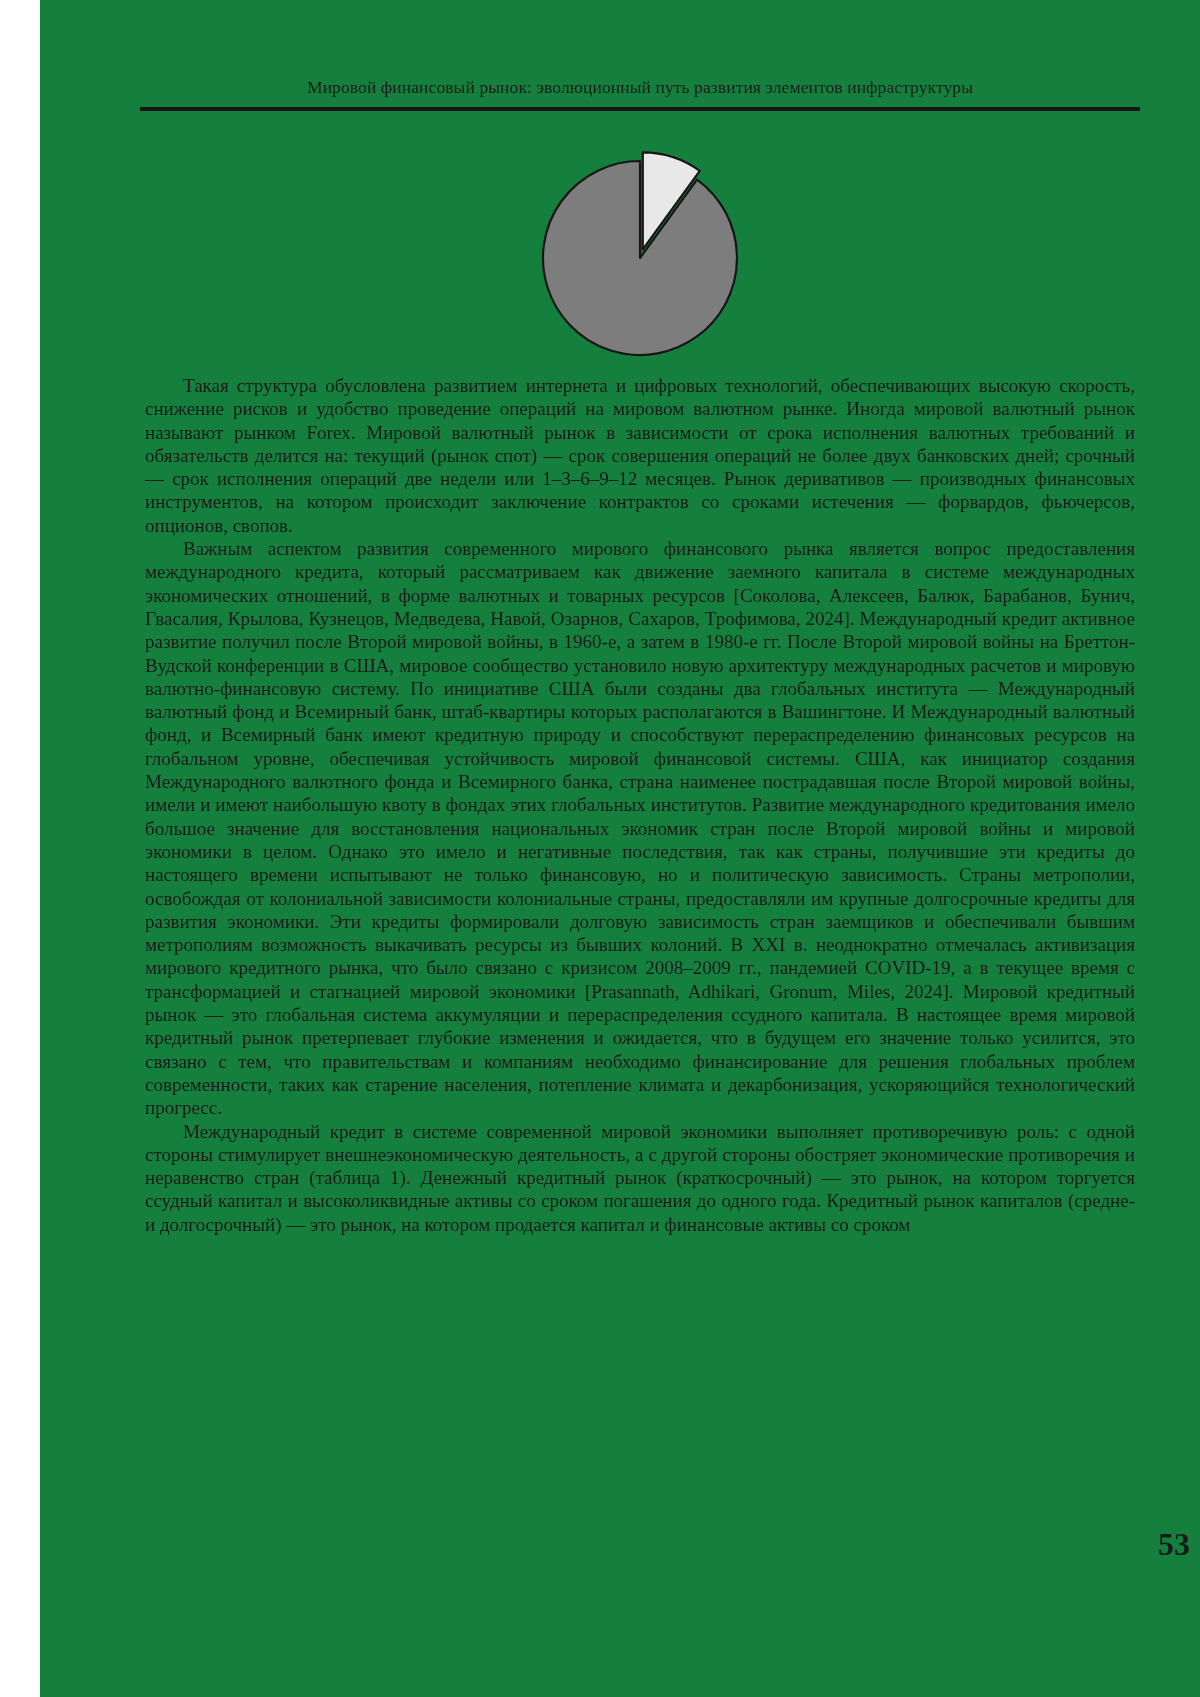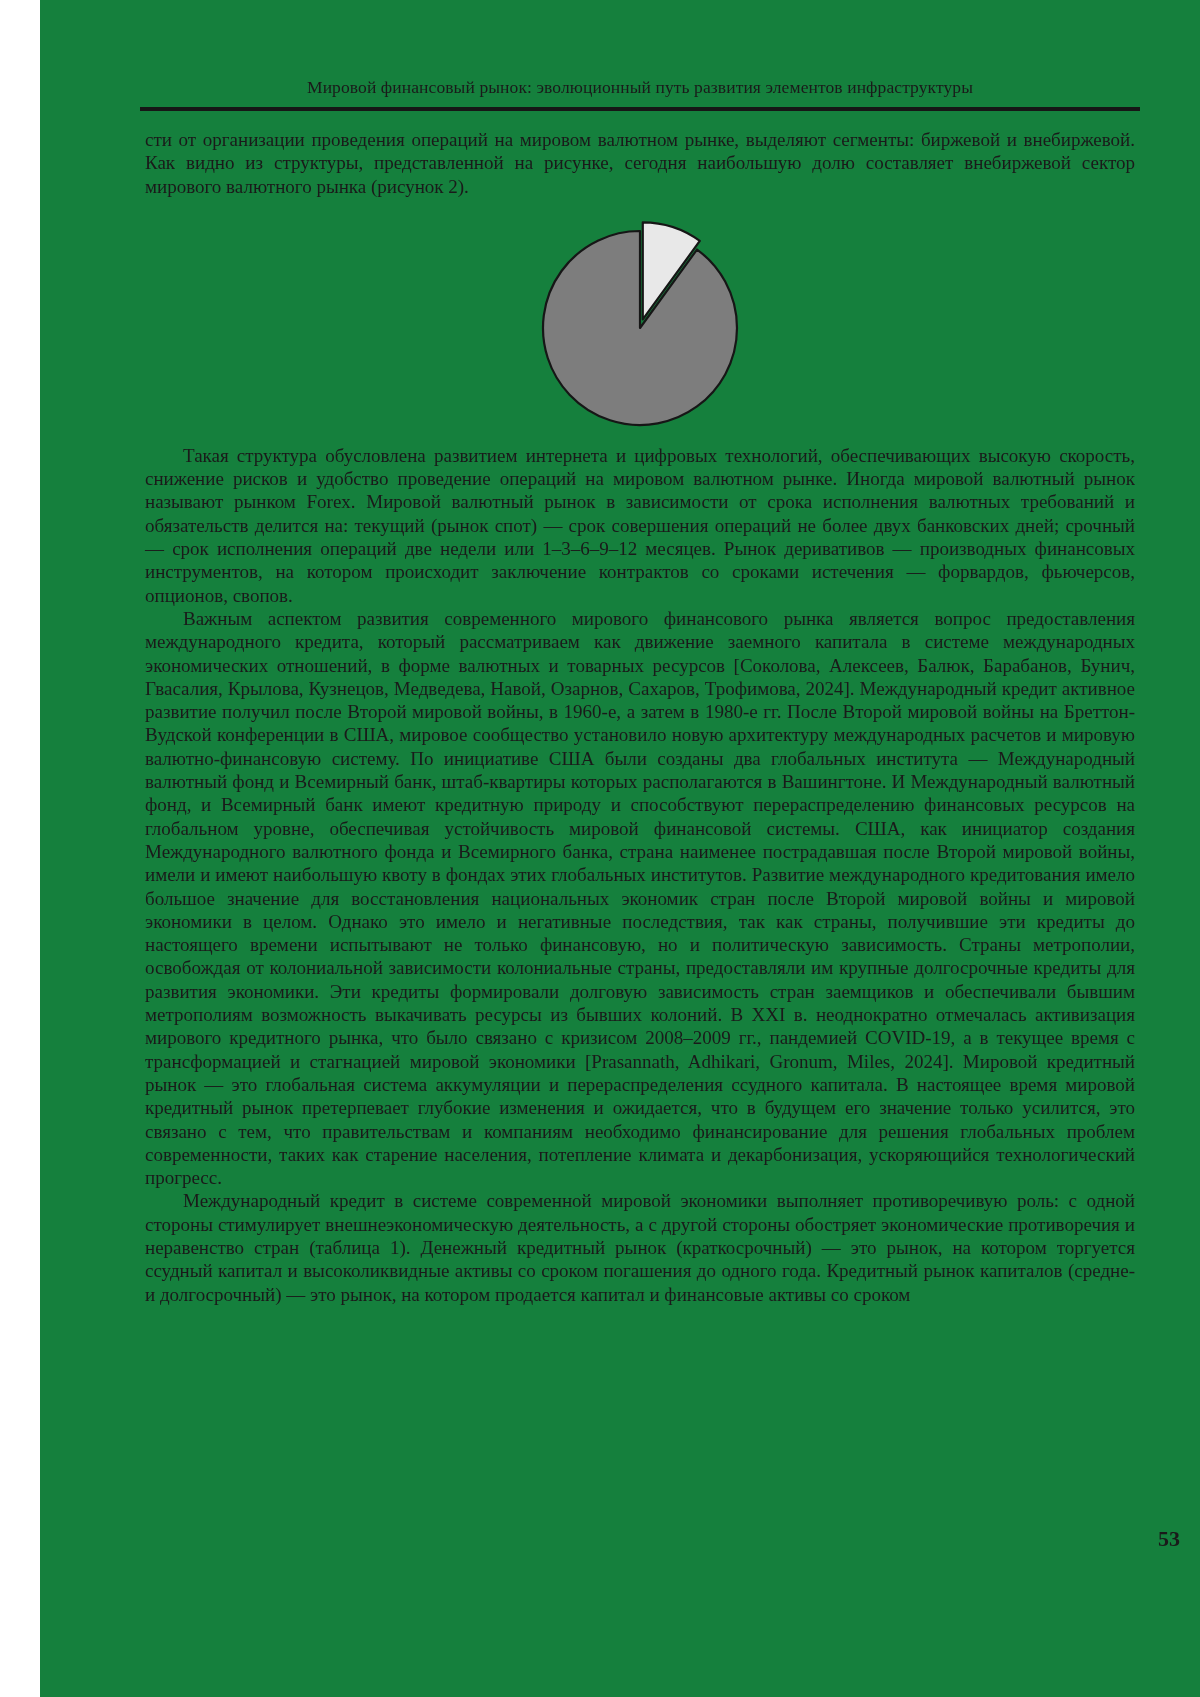--- a/index.html
+++ b/index.html
@@ -71,21 +71,21 @@
     margin: 9px 0 0 0;
     padding-left: 22px;
     font-size: 19px;
     text-align: left;
   }
   figcaption { margin: 0; }
   .page-number {
     position: absolute;
     top: 1526px;
     left: 1118px;
-    font-size: 22px;
+    font-size: 32px;
     font-weight: bold;
   }
   .section-bar {
     position: absolute;
     top: 329px;
     right: 0;
     width: 21px;
     height: 178px;
     background: #6e3168;
     border: 1.5px solid #ddc8df;
@@ -96,21 +96,20 @@
 <body>
 
 <div class="page">
 
   <div class="running-head">Мировой финансовый рынок: эволюционный путь развития элементов инфраструктуры</div>
 
   <div class="head-rule"></div>
 
   <main class="content">
 
-    <p class="para no-indent">сти от организации проведения операций на мировом валютном рынке, выделяют сегменты: биржевой и внебиржевой. Как видно из структуры, представленной на рисунке, сегодня наибольшую долю составляет внебиржевой сектор мирового валютного рынка (рисунок 2).</p>
 
     <figure class="chart-figure">
       <svg id="pie-svg" class="pie-svg" width="320" height="230" viewBox="0 0 320 230">
           <path d="M162.78,115.44 L162.78,18.44 A97,97 0 0 1 219.80,36.97 Z" fill="#e8e8e8" stroke="#161616" stroke-width="2.2" stroke-linejoin="round"></path>
           <path d="M160.00,124.00 L217.02,45.53 A97,97 0 1 1 160.00,27.00 Z" fill="#7d7d7d" stroke="#161616" stroke-width="2.2" stroke-linejoin="round"></path>
         </svg>
 
 
     </figure>
 

